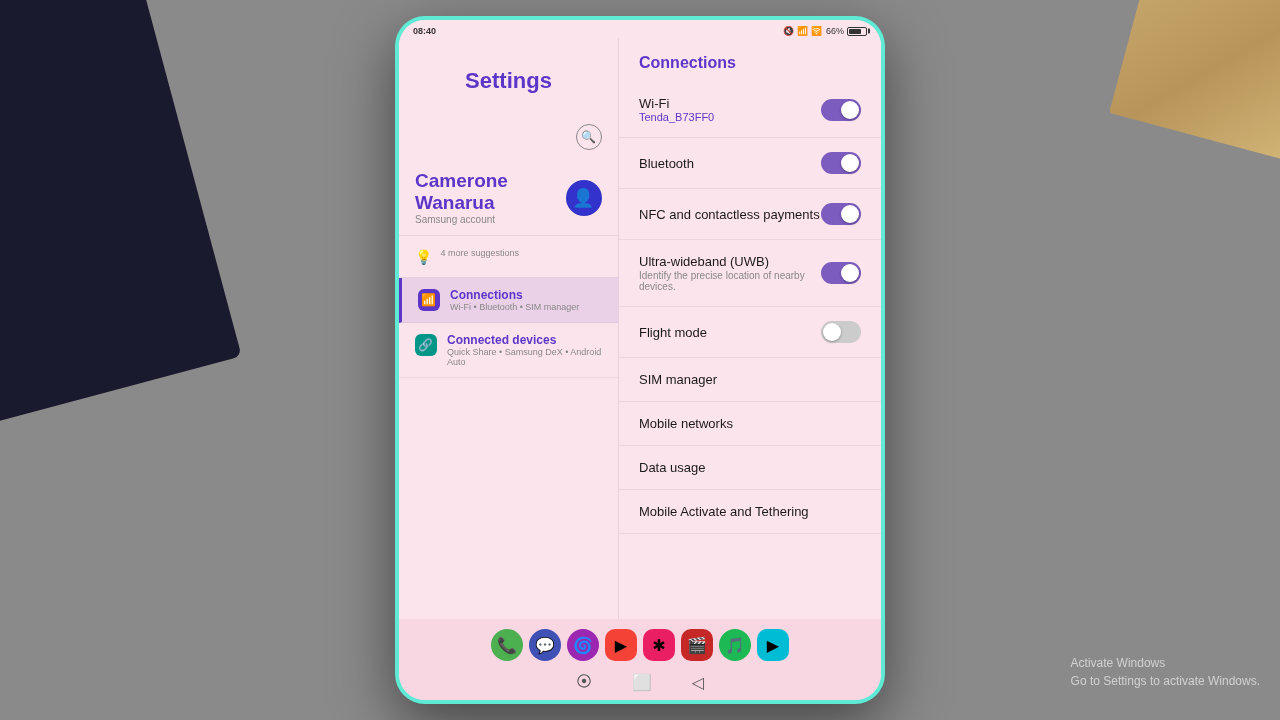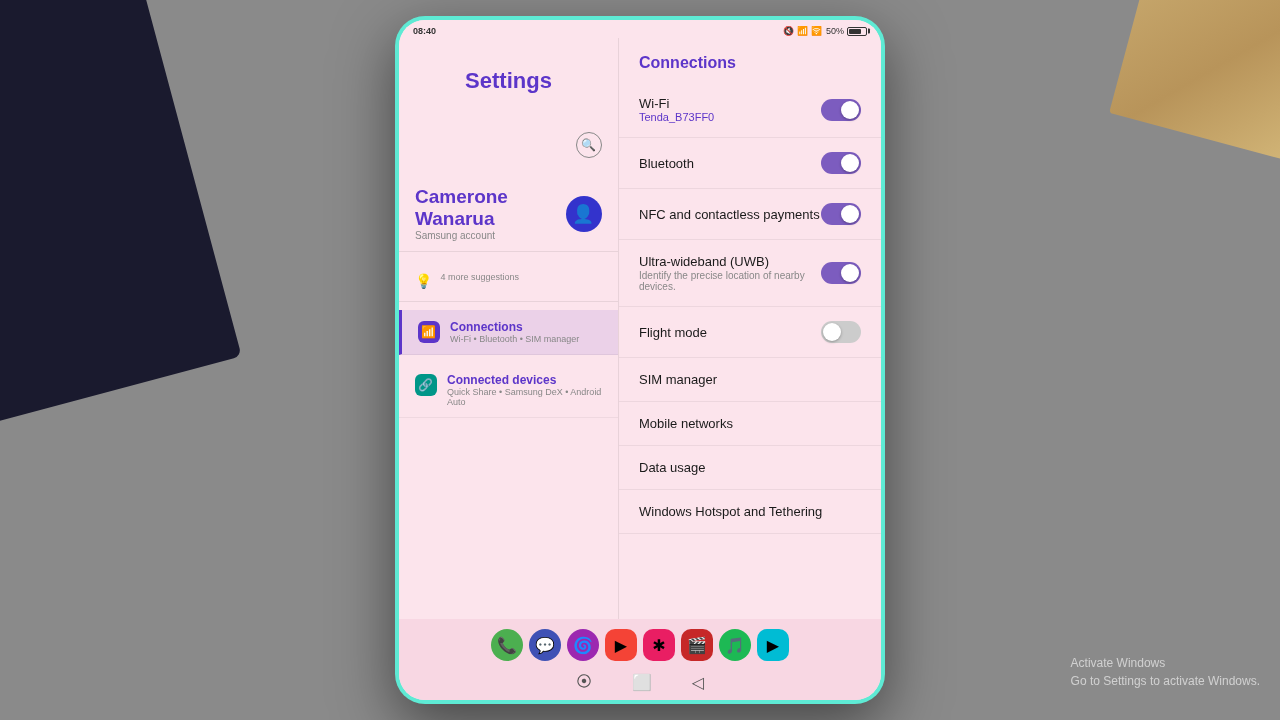--- a/index.html
+++ b/index.html
@@ -117,21 +117,20 @@
     }
 
     
     .left-panel {
       width: 220px;
       background: #fce4ec;
       display: flex;
       flex-direction: column;
       padding: 10px 0;
       border-right: 1px solid rgba(0,0,0,0.08);
-      gap: 8px;
     }
     .settings-title {
       color: #5c35c9;
       font-size: 22px;
       font-weight: 600;
       text-align: center;
       padding: 20px 10px 30px;
     }
     .search-icon-row {
       display: flex;
@@ -351,21 +350,21 @@
 
 <div class="device">
   <div class="device-screen">
 
     <div class="status-bar">
       <span class="status-left">08:40</span>
       <div class="status-right">
         <span>🔇</span>
         <span>📶</span>
         <span>🛜</span>
-        <span>50%</span>
+        <span>66%</span>
         <div class="battery-bar">
           <div class="battery-fill"></div>
         </div>
       </div>
     </div>
 
     <div class="content-area">
 
       <div class="left-panel">
         <div class="settings-title">Settings</div>
@@ -473,21 +472,21 @@
           </div>
 
           <div class="setting-item">
             <div class="setting-item-text">
               <div class="setting-label">Data usage</div>
             </div>
           </div>
 
           <div class="setting-item">
             <div class="setting-item-text">
-              <div class="setting-label">Windows Hotspot and Tethering</div>
+              <div class="setting-label">Mobile Activate and Tethering</div>
             </div>
           </div>
 
         </div>
       </div>
     </div>
 
     <div class="bottom-nav">
       <div class="app-dock">
         <div class="app-icon" style="background:#4CAF50; border-radius:50%;">📞</div>

